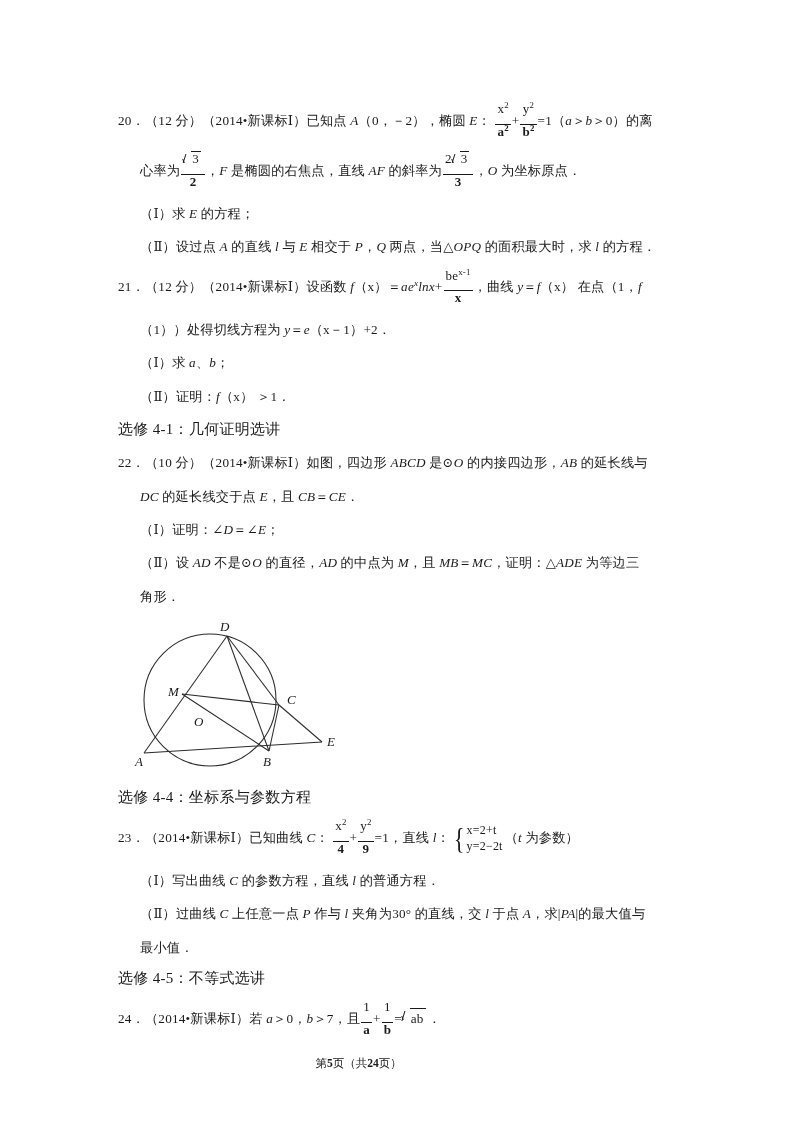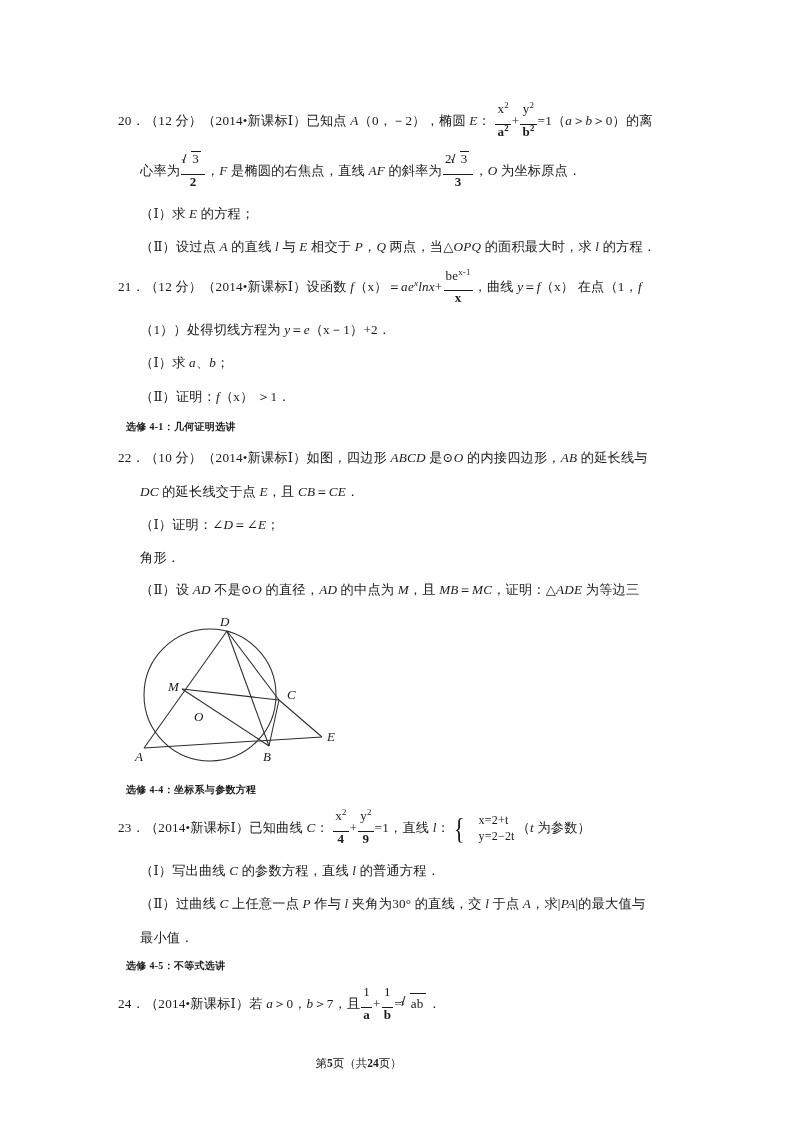--- a/index.html
+++ b/index.html
@@ -33,23 +33,23 @@
     font-size: 13.2px;
     line-height: 1.55;
     margin: 0 0 13px 0;
     letter-spacing: 0.2px;
     display: block;
   }
   .qline.tight { margin-bottom: 11px; }
   .indent2 { padding-left: 22px; }
 
   .secthead {
-    font-size: 10px;
-    font-weight: bold;
-    margin: 0 0 14px 8px;
+    font-size: 15px;
+    font-weight: normal;
+    margin: 0 0 14px 0;
     letter-spacing: 0.3px;
   }
 
   
   i, .mi {
     font-style: italic;
     font-family: "Liberation Serif", "DejaVu Serif", serif;
   }
   .up { font-style: normal; }
 
@@ -125,21 +125,20 @@
     line-height: 0.82;
     font-family: "Liberation Serif", serif;
     transform: scaleX(0.75);
     margin-right: 0px;
   }
   .system .rows {
     display: inline-flex;
     flex-direction: column;
     font-size: 12px;
     line-height: 1.35;
-    margin-left: 12px;
   }
 
   
   .diagram {
     margin: 6px 0 10px 14px;
     width: 230px;
     height: 160px;
   }
   .diagram svg { display: block; }
   .dlabel {
@@ -225,26 +224,26 @@
     </div>
 
     <div class="qline indent2">
       <i>DC</i><span> 的延长线交于点 </span><i>E</i><span>，且 </span><i>CB</i><span>＝</span><i>CE</i><span>．</span>
     </div>
 
     <div class="qline indent2">
       <span>（Ⅰ）证明：∠</span><i>D</i><span>＝</span><span>∠</span><i>E</i><span>；</span>
     </div>
 
+    <div class="qline indent2">
+      <span>（Ⅱ）设 </span><i>AD</i><span> 不是⊙</span><i>O</i><span> 的直径，</span><i>AD</i><span> 的中点为 </span><i>M</i><span>，且 </span><i>MB</i><span>＝</span><i>MC</i><span>，证明：△</span><i>ADE</i><span> 为等边三</span>
+    </div>
+
     <div class="qline indent2 tight">
       <span>角形．</span>
-    </div>
-
-    <div class="qline indent2">
-      <span>（Ⅱ）设 </span><i>AD</i><span> 不是⊙</span><i>O</i><span> 的直径，</span><i>AD</i><span> 的中点为 </span><i>M</i><span>，且 </span><i>MB</i><span>＝</span><i>MC</i><span>，证明：△</span><i>ADE</i><span> 为等边三</span>
     </div>
 
     <div class="diagram">
       <svg width="230" height="160" viewBox="0 0 230 160" xmlns="http://www.w3.org/2000/svg">
         <g stroke="#2b2b2b" fill="none" stroke-width="1.05">
 
           <circle cx="78" cy="82" r="66"></circle>
 
           <line x1="95" y1="18" x2="12" y2="135"></line>
           <line x1="95" y1="18" x2="147" y2="87"></line>

